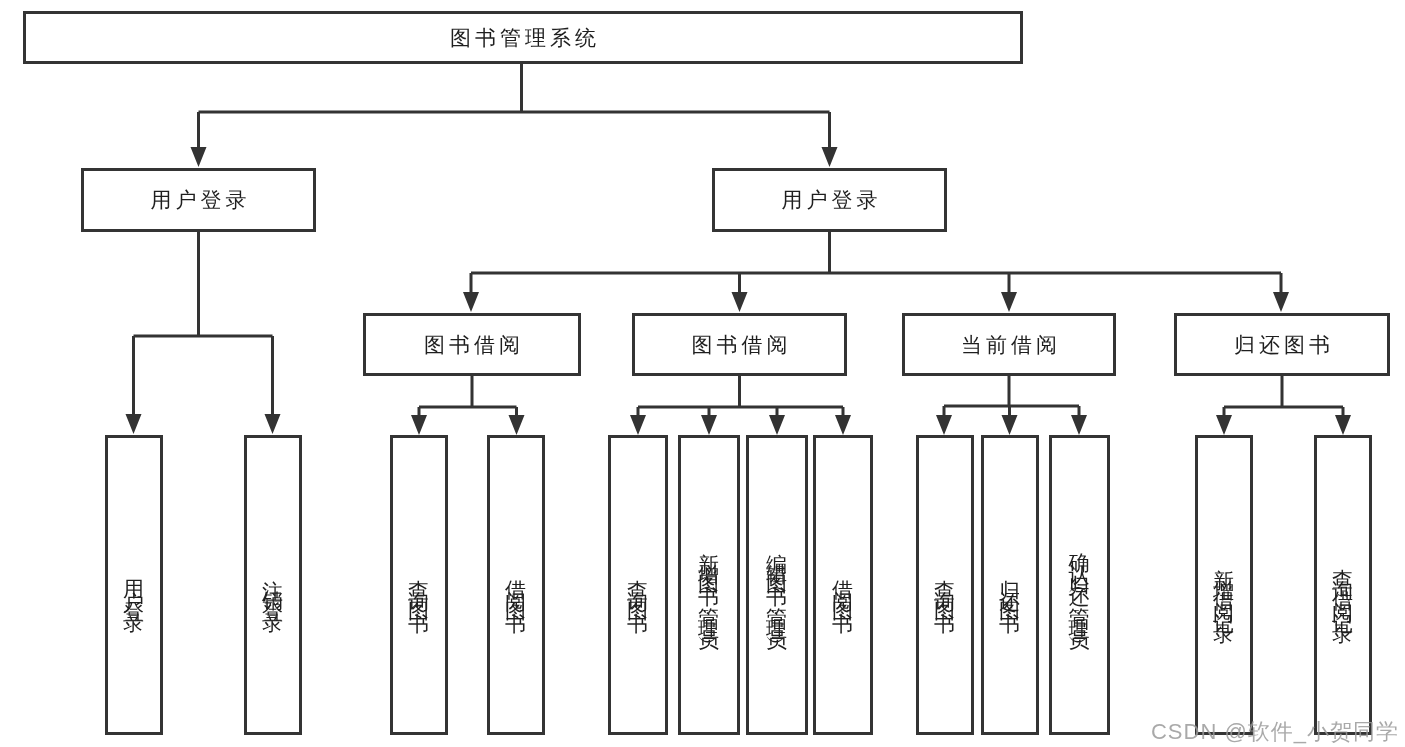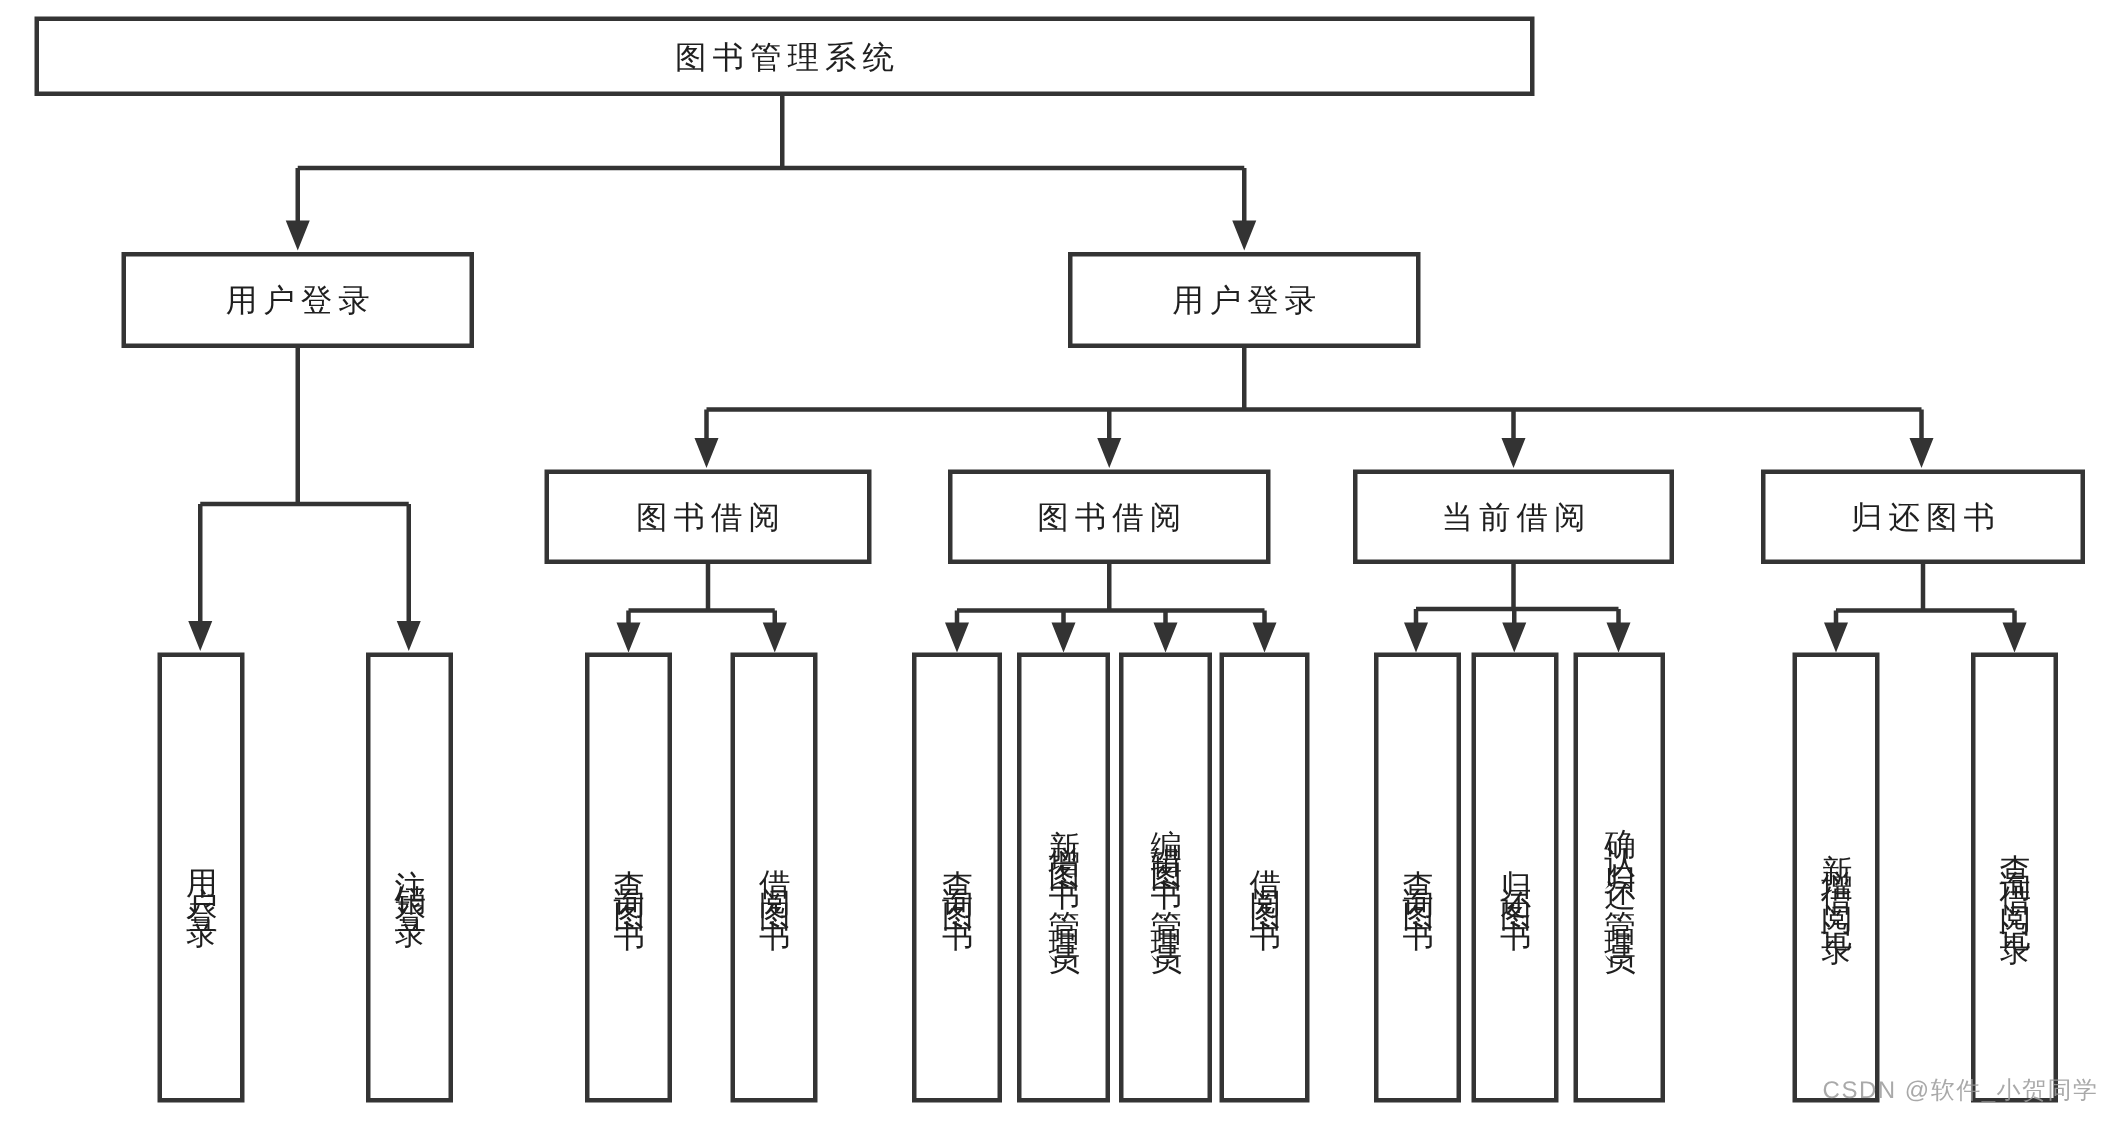--- a/index.html
+++ b/index.html
@@ -38,21 +38,21 @@
     writing-mode:vertical-rl;
     text-orientation:mixed;
     letter-spacing:11px;
     text-indent:0;
     white-space:normal;
     line-height:1;
   }
   .watermark{
     position:absolute;
     right:6px;top:717px;
-    font-size:16px;
+    font-size:22px;
     letter-spacing:1px;
     color:var(--wm);
     opacity:.85;
     white-space:nowrap;
   }
 </style>
 </head>
 <body>
 
 <div class="canvas">

